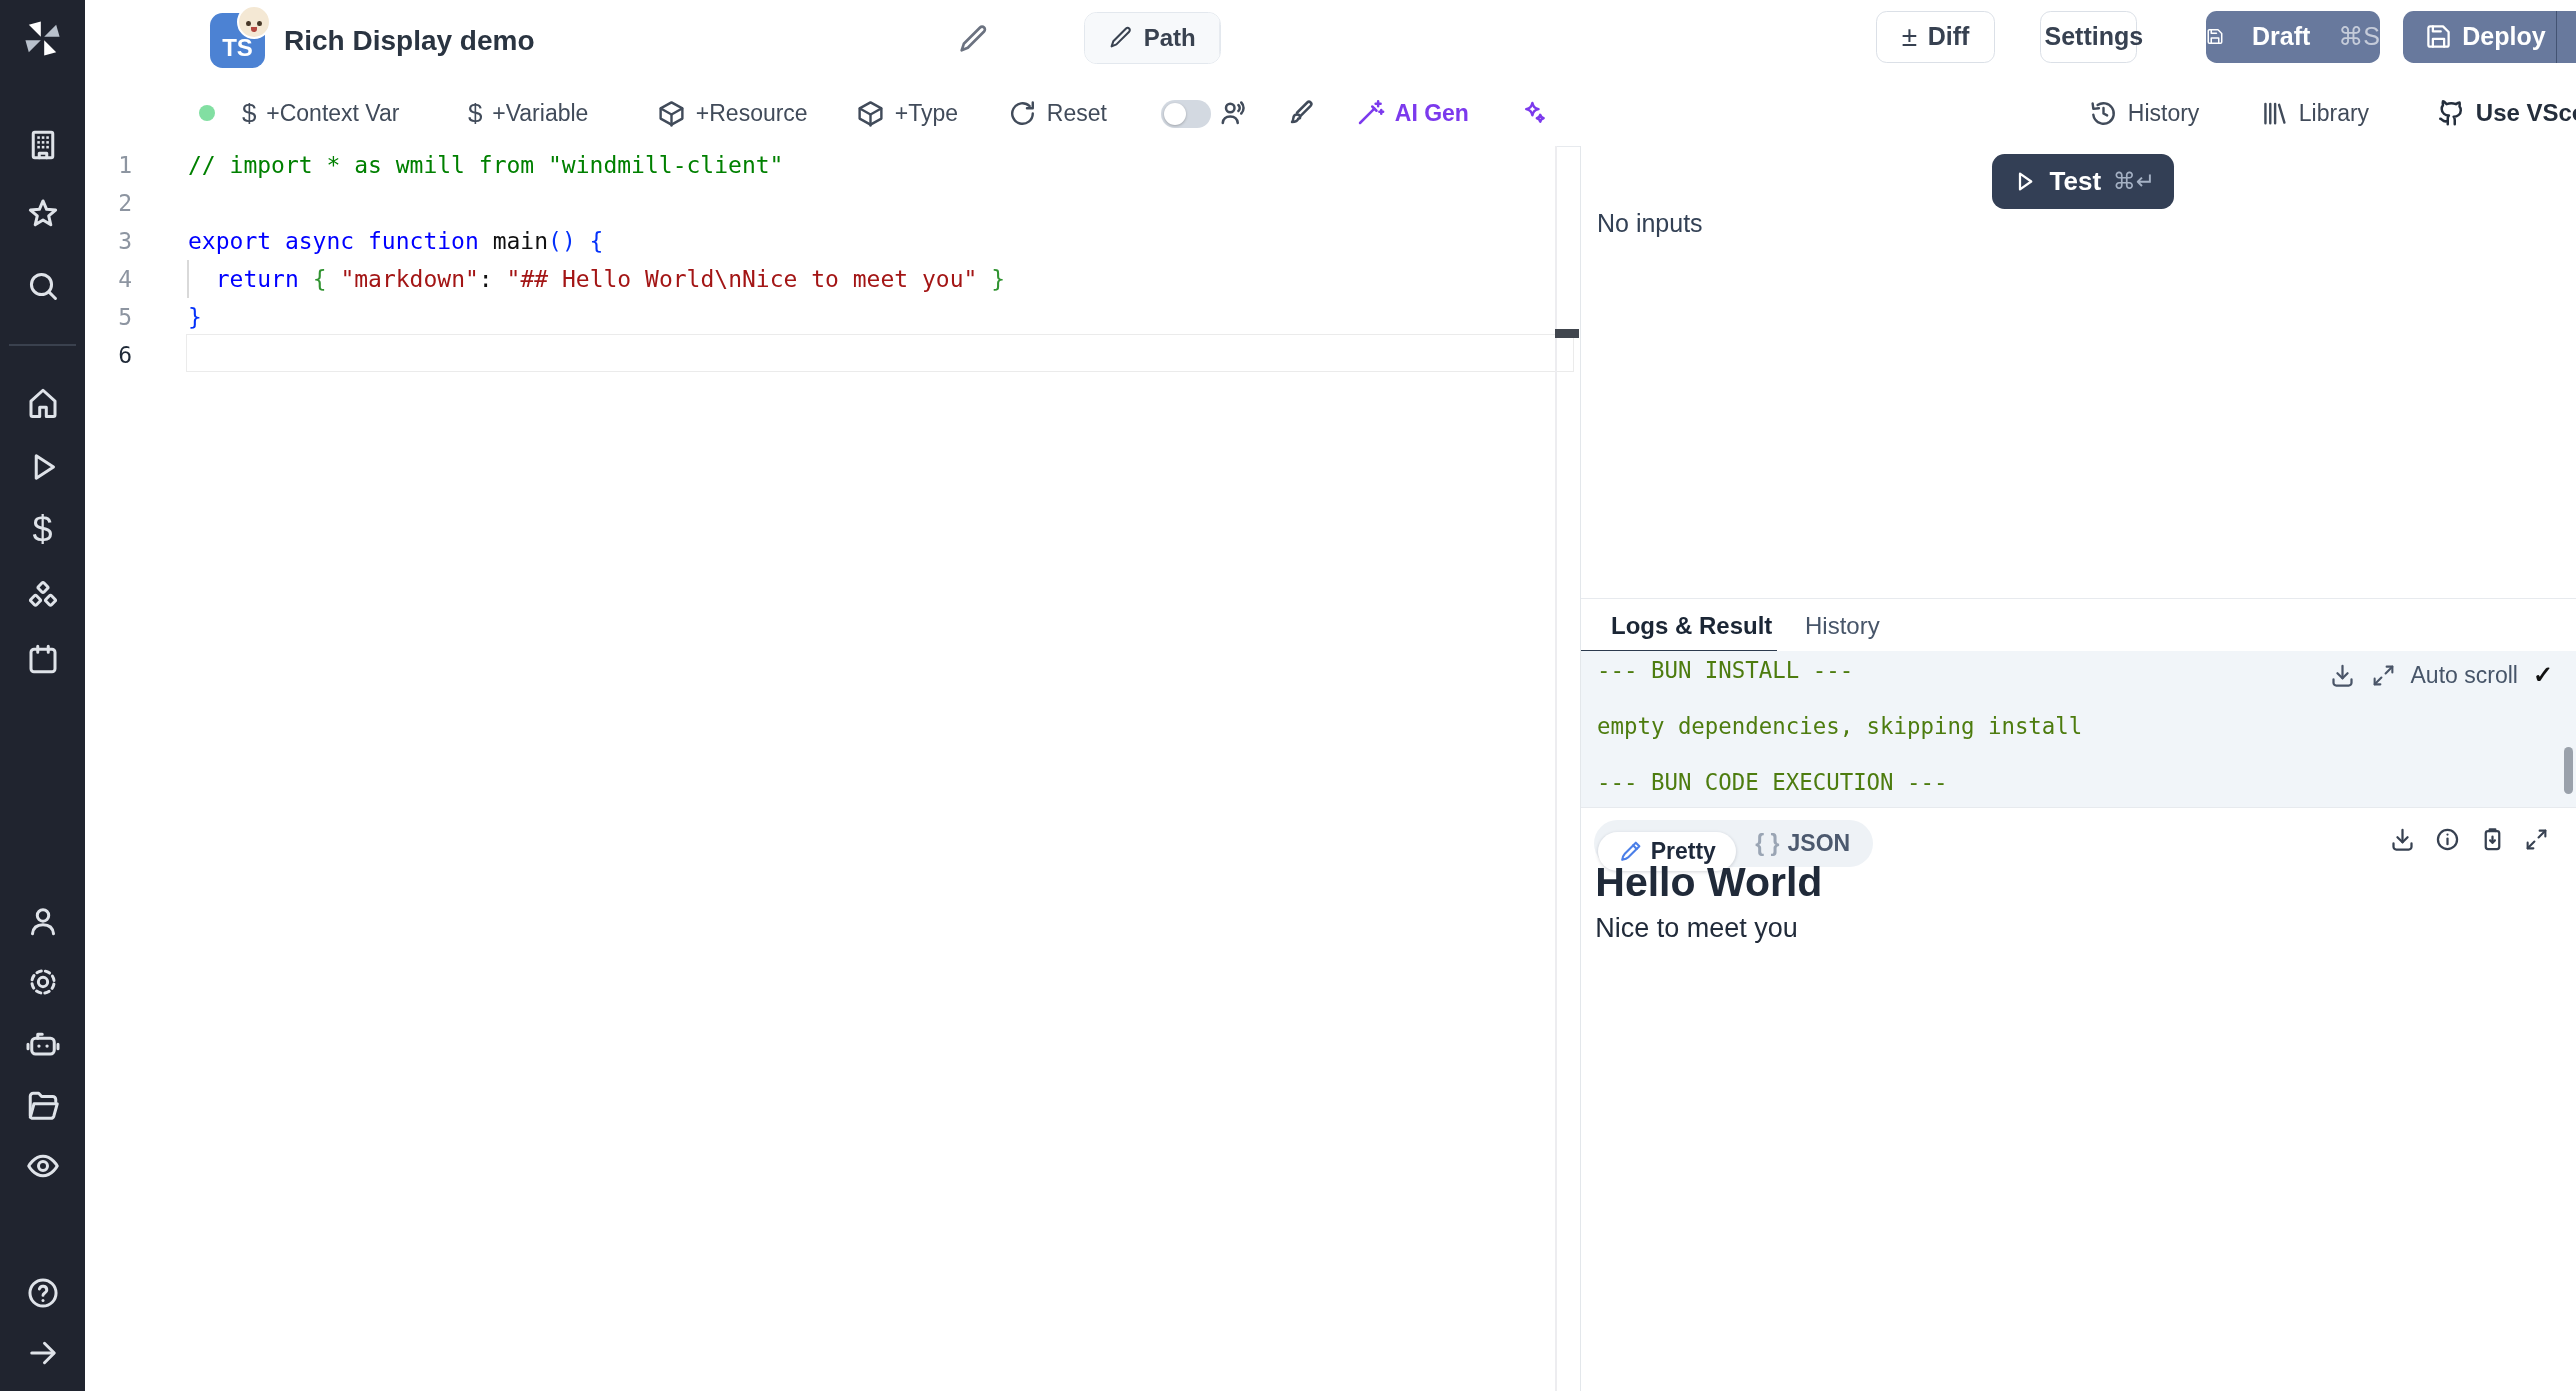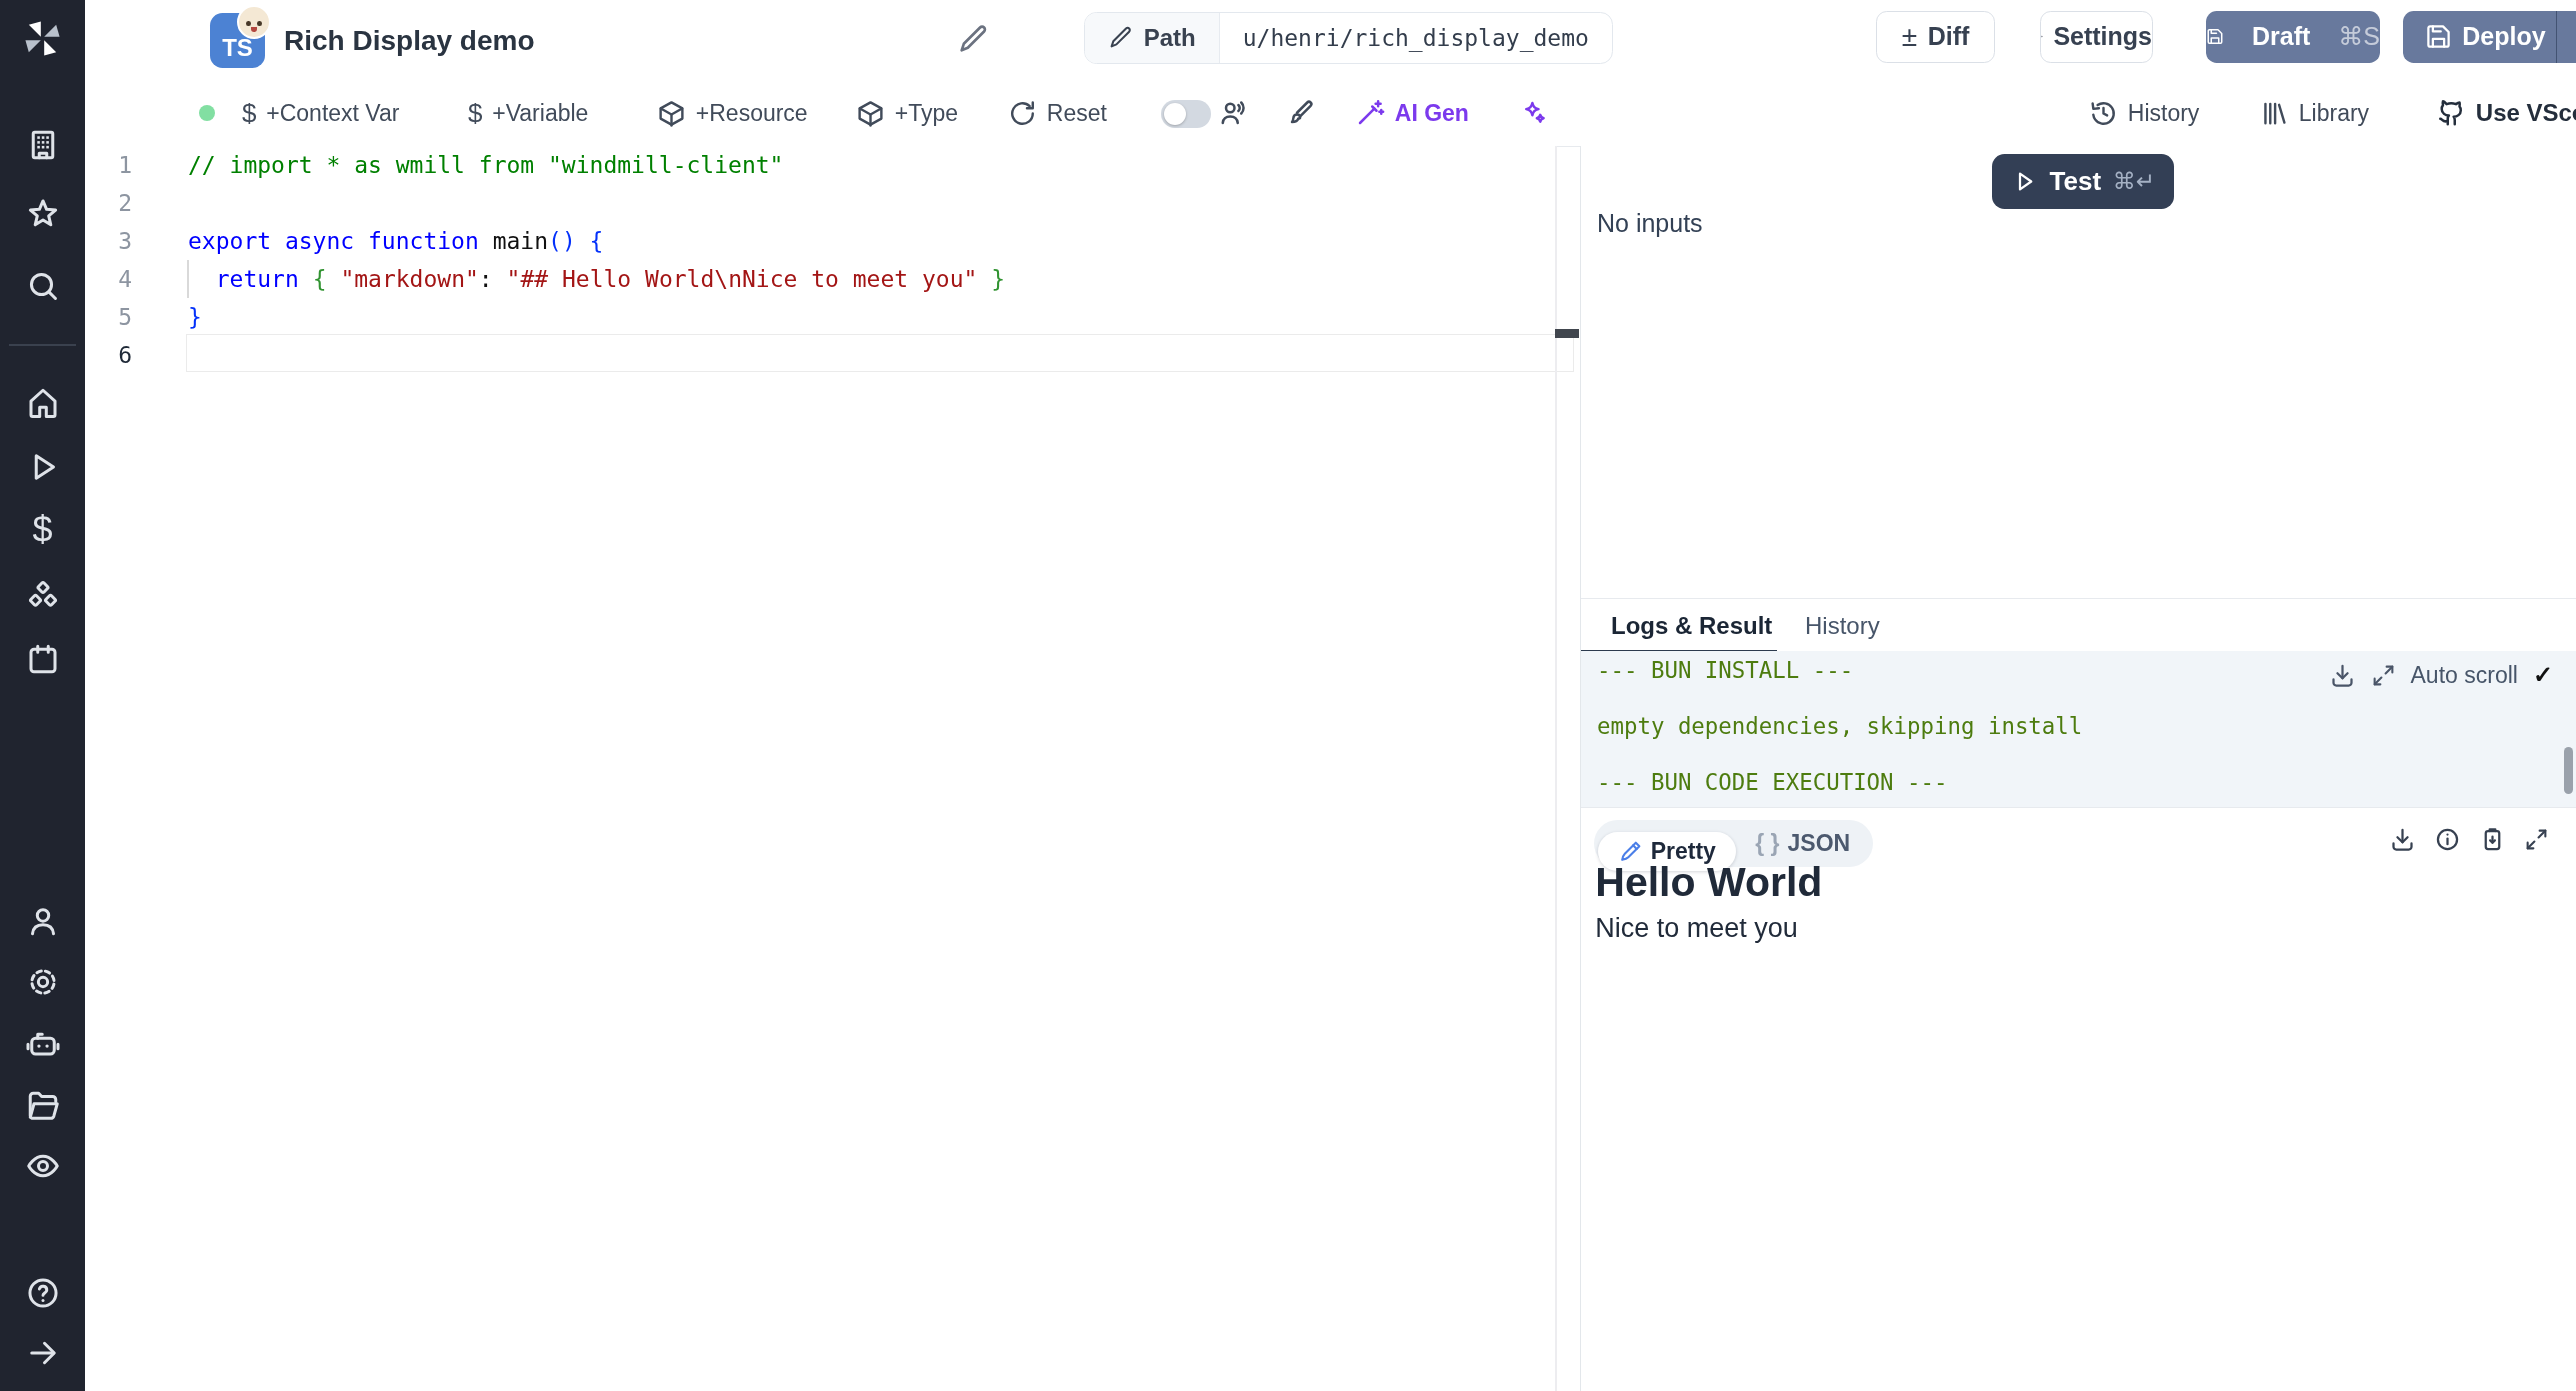--- a/index.html
+++ b/index.html
@@ -227,28 +227,27 @@
       </svg>
     </div>
 
     <div class="path-widget">
       <div class="path-left">
         <svg class="ic" width="25" height="25" viewBox="0 0 24 24">
           <path d="m3.5 20.5 1.6-4.9L17.3 3.4a2.1 2.1 0 0 1 3 3L8.1 18.6z"></path>
         </svg>
         <span>Path</span>
       </div>
-      <div class="path-right">u/henri/rich_display_demo</div>
     </div>
 
     <div class="hbtn" style="left:1791px;width:119px">
       <span class="pm">±</span>
       <span>Diff</span>
     </div>
-    <div class="hbtn" style="left:1955px;width:113px">
+    <div class="hbtn" style="left:1955px;width:97px">
       <svg class="ic" width="27" height="27" viewBox="0 0 24 24">
         <circle cx="12" cy="12" r="3.1"></circle>
           <circle cx="12" cy="12" r="7.4" stroke-dasharray="3.1 2.7" transform="rotate(11 12 12)"></circle>
       </svg>
       <span>Settings</span>
     </div>
     <div class="hbtn dark" style="left:2121px;width:174px;gap:28px">
       <svg class="ic" width="27" height="27" viewBox="0 0 24 24">
         <path d="M19.5 21h-15A1.5 1.5 0 0 1 3 19.5v-15A1.5 1.5 0 0 1 4.5 3H16l5 5v11.5a1.5 1.5 0 0 1-1.5 1.5z"></path>
         <path d="M17 21v-7H7v7"></path>

